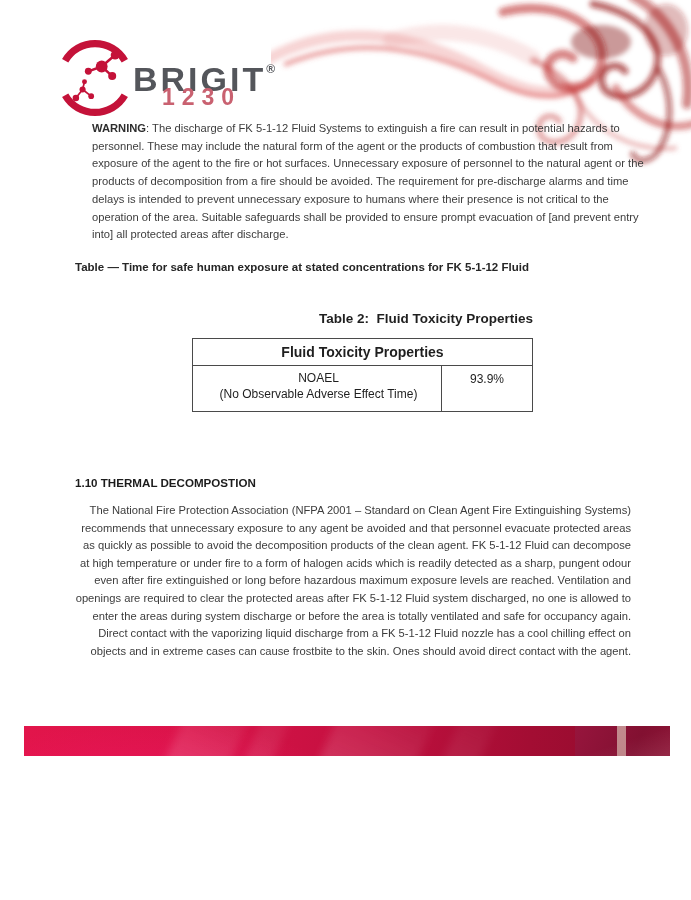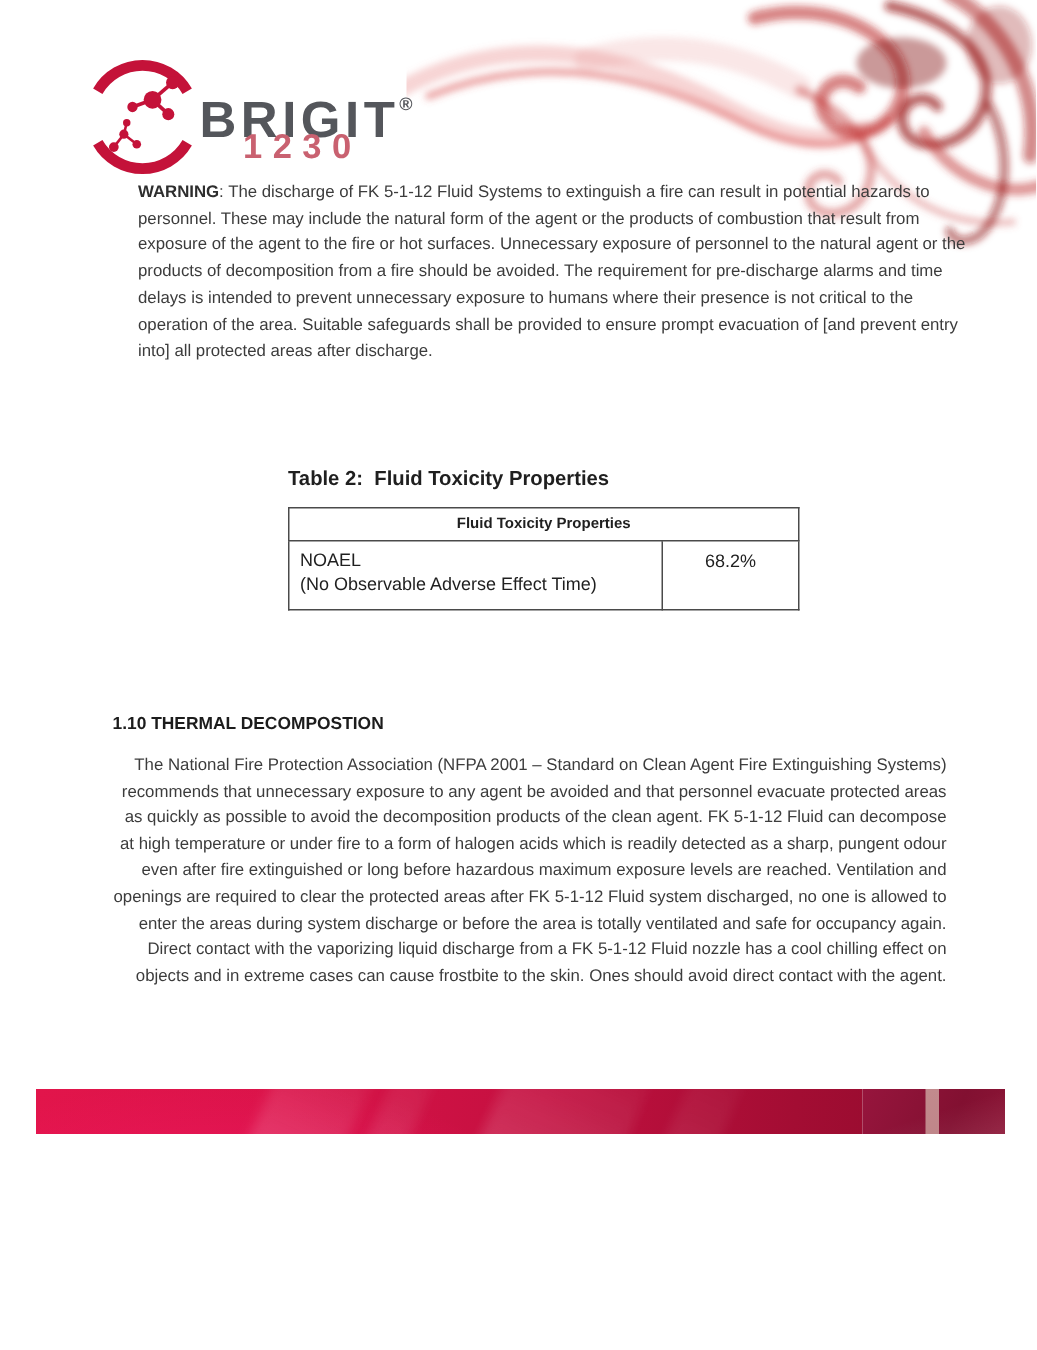--- a/index.html
+++ b/index.html
@@ -23,29 +23,29 @@
   
   .warning-par {
     position:absolute; left:75px; top:120px; width:556px;
     font-size:11.2px; line-height:17.7px; color:#3c3c3c; text-align:left;margin-left:17px;
   }
   .warning-par b { color:#2e2e2e; }
   .table-caption {
     position:absolute; left:75px; top:261px; font-size:11.5px; font-weight:bold; color:#262626;
   }
   .t2-title {
-    position:absolute; left:192px; top:311px; width:341px; text-align:left;
+    position:absolute; left:192px; top:311px; width:341px; text-align:right;
     font-weight:bold; font-size:13.5px; color:#1f1f1f; white-space:pre-wrap;
   }
   table.tox {
     position:absolute; left:192px; top:338px; width:341px; border-collapse:collapse;
     color:#1f1f1f;
   }
-  table.tox th, table.tox td { border:1.5px solid #4a4a4a; }
-  table.tox th { font-size:10px; padding:5px 2px; text-align:center; }
+  table.tox th, table.tox td { border:1.5px solid #4a4a4a;text-align:center; }
+  table.tox th { font-size:14px; padding:5px 2px; text-align:center; }
   td.name-cell { font-size:12px; line-height:15.5px; padding:5px 4px 9px 7px; }
   td.value-cell { width:88px; text-align:center; vertical-align:top; padding-top:6px; font-size:12px; }
   .section-heading {
     position:absolute; left:75px; top:476px; font-size:11.6px; font-weight:bold; color:#1c1c1c;
   }
   .section-par {
     position:absolute; left:75px; top:502px; width:556px;
     font-size:11.2px; line-height:17.6px; color:#3c3c3c; text-align:right;
   }
   
@@ -134,34 +134,35 @@
       <circle cx="32" cy="53" r="3.2"></circle>
       <circle cx="25" cy="62" r="3.4"></circle>
       <circle cx="41" cy="60" r="3"></circle>
     </g>
   </svg>
   <div class="brand-name"><span>BRIGIT</span><sup>®</sup></div>
   <div class="brand-model">1230</div>
 
   <div class="warning-par"><b>WARNING</b><span>: The discharge of FK 5-1-12 Fluid Systems to extinguish a fire can result in potential hazards to personnel. These may include the natural form of the agent or the products of combustion that result from exposure of the agent to the fire or hot surfaces. Unnecessary exposure of personnel to the natural agent or the products of decomposition from a fire should be avoided. The requirement for pre-discharge alarms and time delays is intended to prevent unnecessary exposure to humans where their presence is not critical to the operation of the area. Suitable safeguards shall be provided to ensure prompt evacuation of [and prevent entry into] all protected areas after discharge.</span></div>
 
+  <div class="table-caption">Table — Time for safe human exposure at stated concentrations for FK 5-1-12 Fluid</div>
 
   <div class="t2-title">Table 2:  Fluid Toxicity Properties</div>
 
   <table class="tox">
     <tbody>
         <tr>
       <th colspan="2">Fluid Toxicity Properties</th>
     </tr>
     <tr>
       <td class="name-cell">
         <div>NOAEL</div>
         <div>(No Observable Adverse Effect Time)</div>
       </td>
-      <td class="value-cell">68.2%</td>
+      <td class="value-cell">93.9%</td>
     </tr>
   </tbody>
     </table>
 
   <div class="section-heading">1.10 THERMAL DECOMPOSTION</div>
   <div class="section-par">The National Fire Protection Association (NFPA 2001 – Standard on Clean Agent Fire Extinguishing Systems) recommends that unnecessary exposure to any agent be avoided and that personnel evacuate protected areas as quickly as possible to avoid the decomposition products of the clean agent. FK 5-1-12 Fluid can decompose at high temperature or under fire to a form of halogen acids which is readily detected as a sharp, pungent odour even after fire extinguished or long before hazardous maximum exposure levels are reached. Ventilation and openings are required to clear the protected areas after FK 5-1-12 Fluid system discharged, no one is allowed to enter the areas during system discharge or before the area is totally ventilated and safe for occupancy again. Direct contact with the vaporizing liquid discharge from a FK 5-1-12 Fluid nozzle has a cool chilling effect on objects and in extreme cases can cause frostbite to the skin. Ones should avoid direct contact with the agent.</div>
 
   <div class="band-top">
     <div class="glow"></div>
     <div class="streak s1"></div>

